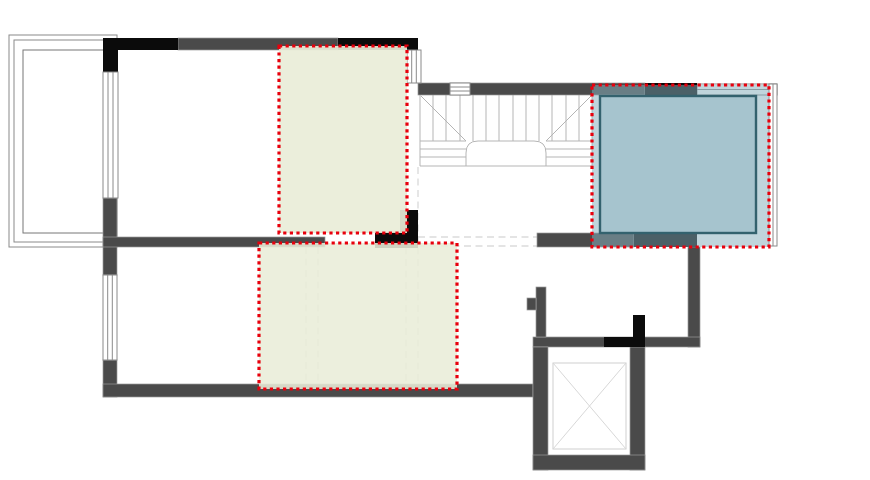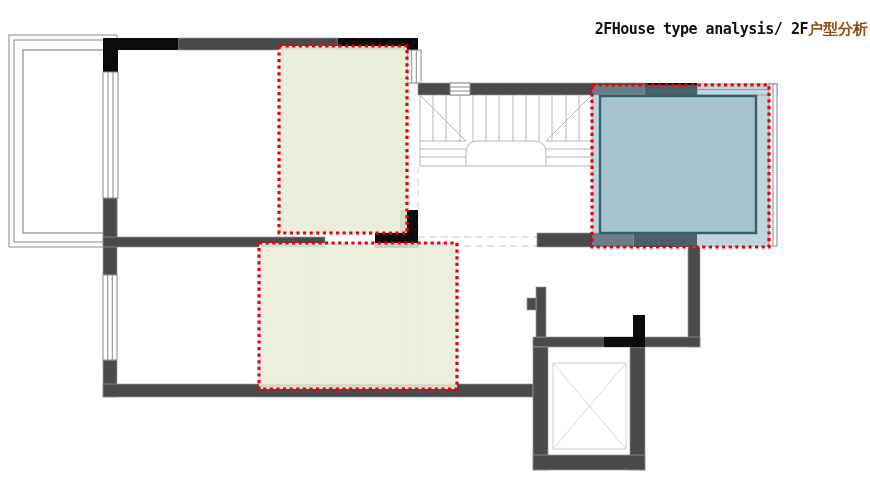--- a/index.html
+++ b/index.html
@@ -126,17 +126,14 @@
       <rect x="259" y="243" width="198" height="146" fill="none" stroke="#e8000d" stroke-width="3.2" stroke-dasharray="3.2 3.4"></rect>
     </g>
 
     <g>
       <rect x="592" y="85" width="177" height="162" fill="#87afbc" fill-opacity="0.52"></rect>
       <rect x="600" y="96" width="156" height="137" fill="#87afbc" fill-opacity="0.45" stroke="#33626e" stroke-width="2.4"></rect>
       <rect x="592" y="85" width="177" height="162" fill="none" stroke="#e8000d" stroke-width="3.2" stroke-dasharray="3.2 3.4"></rect>
     </g>
   </svg>
 
-  <div class="page-title">
-    <span>2FHouse type analysis/ 2F</span><span class="zh">户型分析</span>
-  </div>
 
 </div>
 
 </body></html>

